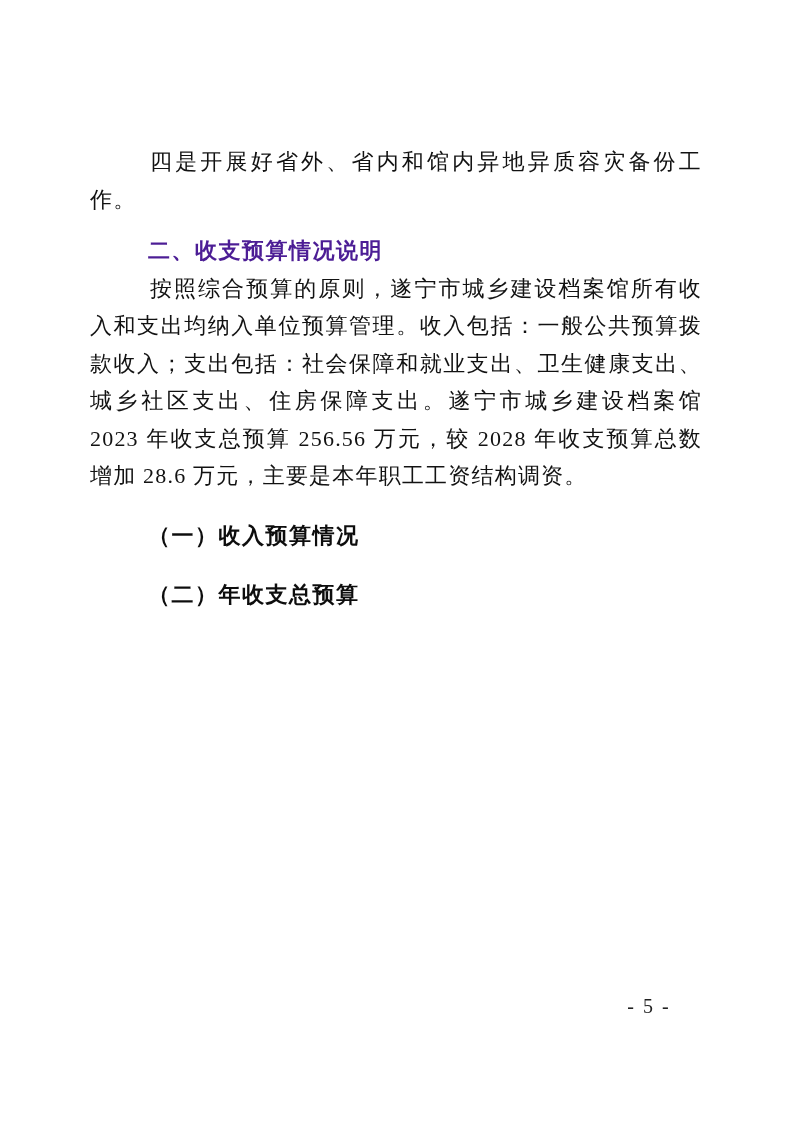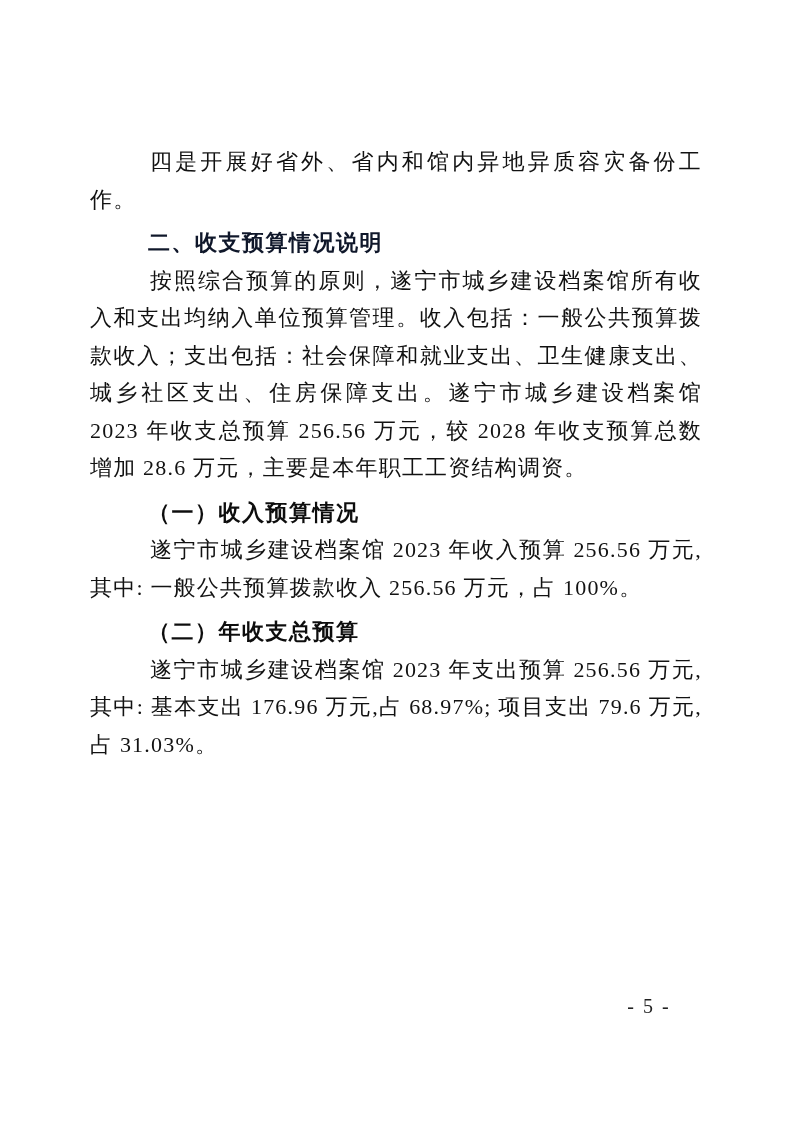--- a/index.html
+++ b/index.html
@@ -30,31 +30,31 @@
     text-indent: 60px;
     letter-spacing: 1.2px;
     font-family: "Liberation Serif", "DejaVu Serif", serif;
   }
   .heading-sans {
     font-size: 22px;
     line-height: 37.5px;
     text-indent: 58px;
     font-weight: bold;
     letter-spacing: 1.5px;
-    margin-top: 6px;
+    margin-top: 14px;
     font-family: "Liberation Sans", "DejaVu Sans", sans-serif;
-    color: #0f172a;
+    color: #4c1d95;
   }
   .heading-serif {
     font-size: 22px;
     line-height: 37.5px;
     text-indent: 58px;
     font-weight: bold;
     letter-spacing: 1.5px;
-    margin-top: 7px;
+    margin-top: 22px;
     font-family: "Liberation Serif", "DejaVu Serif", serif;
     color: #0d0d0d;
   }
   .page-number {
     position: absolute;
     top: 995px;
     left: 583px;
     width: 132px;
     text-align: center;
     font-size: 20px;
@@ -67,20 +67,18 @@
 <body>
 
 <div class="page">
   <div class="content">
     <p class="para">四是开展好省外、省内和馆内异地异质容灾备份工作。</p>
 
     <h2 class="heading-sans">二、收支预算情况说明</h2>
     <p class="para">按照综合预算的原则，遂宁市城乡建设档案馆所有收入和支出均纳入单位预算管理。收入包括：一般公共预算拨款收入；支出包括：社会保障和就业支出、卫生健康支出、城乡社区支出、住房保障支出。遂宁市城乡建设档案馆 2023 年收支总预算 256.56 万元，较 2028 年收支预算总数增加 28.6 万元，主要是本年职工工资结构调资。</p>
 
     <h3 class="heading-serif">（一）收入预算情况</h3>
-    <p class="para">遂宁市城乡建设档案馆 2023 年收入预算 256.56 万元, 其中: 一般公共预算拨款收入 256.56 万元，占 100%。</p>
 
     <h3 class="heading-serif">（二）年收支总预算</h3>
-    <p class="para">遂宁市城乡建设档案馆 2023 年支出预算 256.56 万元, 其中: 基本支出 176.96 万元,占 68.97%; 项目支出 79.6 万元,占 31.03%。</p>
   </div>
 
   <div class="page-number">- 5 -</div>
 </div>
 
 </body></html>

